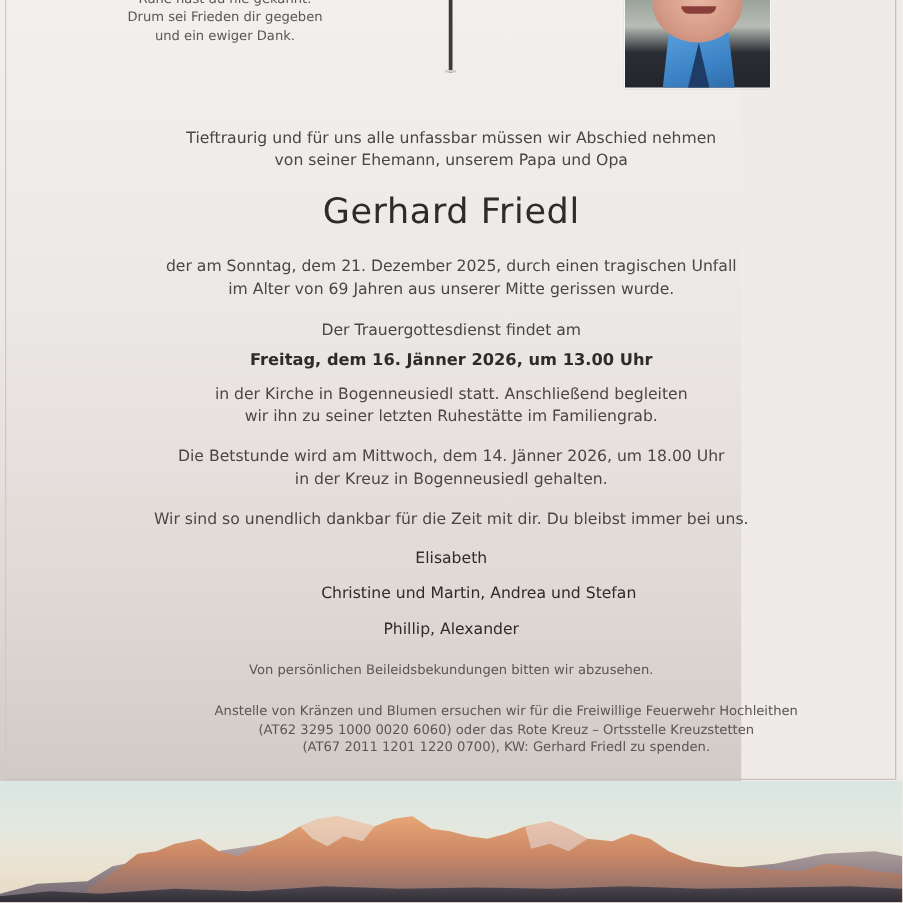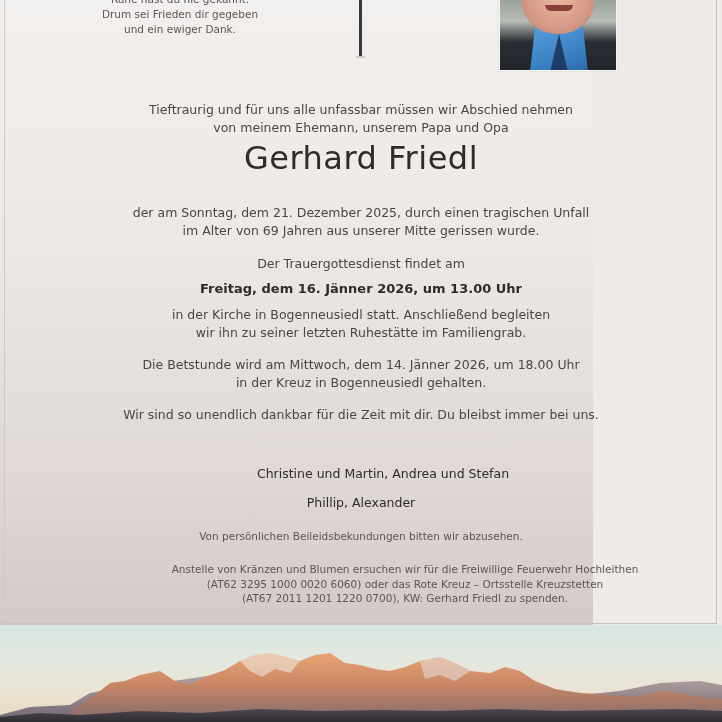--- a/index.html
+++ b/index.html
@@ -40,21 +40,21 @@
   .photo-mouth { position:absolute; left:45px; top:5px; width:28px; height:6px; border-radius:0 0 14px 14px; background:#8a3f3a; }
   .photo-shirt {
     position:absolute; left:30px; top:20px; width:58px; height:52px;
     background:linear-gradient(160deg, #5aa3e0 0%, #3d84c6 60%, #2d6aa8 100%);
     clip-path:polygon(10% 0, 90% 0, 100% 100%, 0 100%);
   }
   .photo-collar { position:absolute; left:50px; top:34px; width:18px; height:38px; background:#1f3c66; clip-path:polygon(50% 0, 100% 100%, 0 100%); }
 
   .text-block { position:absolute; left:0; width:722px; text-align:center; color:#4a4644; }
   .intro { top:101px; font-size:12.5px; line-height:18px; }
-  .name { top:136px; font-size:32px; line-height:44px; color:#2e2b2a; letter-spacing:0.5px; }
+  .name { top:147px; font-size:28px; line-height:44px; color:#2e2b2a; letter-spacing:0.5px; }
   .death { top:204px; font-size:12.5px; line-height:18px; }
   .service-intro { top:255px; font-size:12.5px; line-height:18px; }
   .service-date { top:280px; font-size:13px; line-height:18px; color:#2e2b2a; font-weight:bold; }
   .service-place { top:306px; font-size:12.5px; line-height:18px; }
   .prayer { top:356px; font-size:12.5px; line-height:18px; }
   .thanks { top:406px; font-size:12.5px; line-height:18px; }
   .mourner { font-size:12.5px; line-height:18px; color:#2e2b2a; }
   .m1 { top:437px; }
   .m2 { top:465px;padding-left:22px; }
   .m3 { top:494px; }
@@ -88,21 +88,21 @@
     <div class="photo-inner">
       <div class="photo-shirt"></div>
       <div class="photo-collar"></div>
       <div class="photo-face"></div>
       <div class="photo-mouth"></div>
     </div>
   </div>
 
   <div class="text-block intro">
     <div>Tieftraurig und für uns alle unfassbar müssen wir Abschied nehmen</div>
-    <div>von meinem Ehemann, unserem Papa und Opa</div>
+    <div>von seiner Ehemann, unserem Papa und Opa</div>
   </div>
 
   <div class="text-block name">Gerhard Friedl</div>
 
   <div class="text-block death">
     <div>der am Sonntag, dem 21. Dezember 2025, durch einen tragischen Unfall</div>
     <div>im Alter von 69 Jahren aus unserer Mitte gerissen wurde.</div>
   </div>
 
   <div class="text-block service-intro">Der Trauergottesdienst findet am</div>
@@ -112,20 +112,21 @@
     <div>wir ihn zu seiner letzten Ruhestätte im Familiengrab.</div>
   </div>
 
   <div class="text-block prayer">
     <div>Die Betstunde wird am Mittwoch, dem 14. Jänner 2026, um 18.00 Uhr</div>
     <div>in der Kreuz in Bogenneusiedl gehalten.</div>
   </div>
 
   <div class="text-block thanks">Wir sind so unendlich dankbar für die Zeit mit dir. Du bleibst immer bei uns.</div>
 
+  <div class="text-block mourner m1">Elisabeth</div>
   <div class="text-block mourner m2">Christine und Martin, Andrea und Stefan</div>
   <div class="text-block mourner m3">Phillip, Alexander</div>
 
   <div class="text-block condolence">Von persönlichen Beileidsbekundungen bitten wir abzusehen.</div>
 
   <div class="text-block donation">
     <div>Anstelle von Kränzen und Blumen ersuchen wir für die Freiwillige Feuerwehr Hochleithen</div>
     <div>(AT62 3295 1000 0020 6060) oder das Rote Kreuz – Ortsstelle Kreuzstetten</div>
     <div>(AT67 2011 1201 1220 0700), KW: Gerhard Friedl zu spenden.</div>
   </div>

